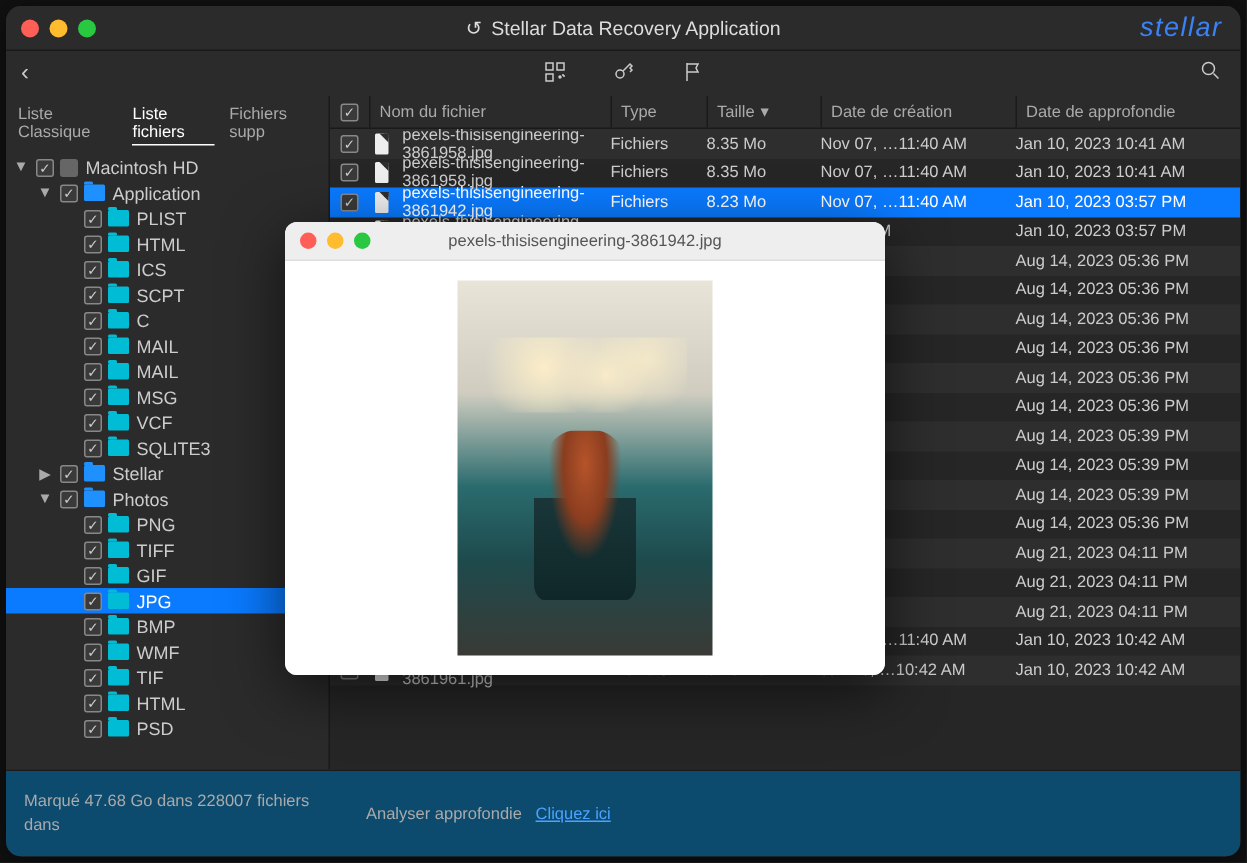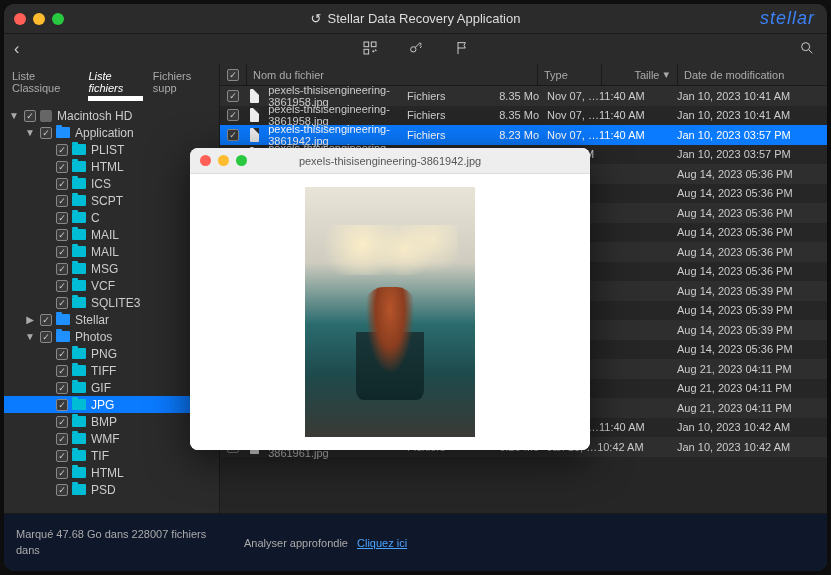--- a/index.html
+++ b/index.html
@@ -12,46 +12,46 @@
   .title-center { position:absolute; left:0; right:0; text-align:center; display:flex; justify-content:center; align-items:center; gap:6px; font-size:13px; color:#ddd; pointer-events:none;}
   .brand { position:absolute; right:12px; font-size:18px; color:#3b82f6; letter-spacing:1px; font-weight:300;font-style:italic;}
   .toolbar { height: 30px; display:flex; align-items:center; padding:0 10px; background:#2b2b2b; position:relative;}
   .back-arrow { color:#ccc; font-size:16px; cursor:pointer;}
   .tool-center { position:absolute; left:50%; transform:translateX(-50%); display:flex; gap:30px; align-items:center; color:#ccc;}
   .search-right { position:absolute; right:12px; color:#ccc; font-size:15px;}
   .main { flex:1; display:flex; overflow:hidden; }
   .sidebar { width: 216px; background:#2b2b2b; display:flex; flex-direction:column; border-right:1px solid #1a1a1a;}
   .side-tabs { display:flex; padding:4px 8px 2px; gap:10px; font-size:11px; color:#aaa;}
   .side-tab { padding:2px 0; cursor:pointer;}
-  .side-tab.active { color:#fff; border-bottom:5px solid #ffffff;font-style:italic;}
+  .side-tab.active { color:#fff; border-bottom:1px solid #ffffff;}
   .tree { flex:1; overflow:hidden; padding-top:4px;}
   .node { display:flex; align-items:center; height:17px; padding-right:4px; white-space:nowrap; cursor:pointer;}
   .node.selected { background:#0a7aff; color:#fff;}
   .disclosure { width:12px; text-align:center; color:#aaa; font-size:10px;}
   .chk { width:12px; height:12px; border:1px solid #888; border-radius:2px; margin:0 4px; display:flex; align-items:center; justify-content:center; font-size:9px; color:#ccc; background:#3a3a3a;}
   .folder-icon { width:14px; height:11px; background:#1e90ff; border-radius:1px; margin-right:5px; position:relative;}
   .folder-icon.cyan{background:#00bcd4}
   .folder-icon::before{content:"";position:absolute;top:-2px;left:0;width:6px;height:2px;background:inherit;border-radius:1px 1px 0 0;}
   .hd-icon { width:12px; height:12px; background:#666; border-radius:2px; margin-right:5px;}
   .content { flex:1; display:flex; flex-direction:column; background:#262626; overflow:hidden; position:relative;}
   .header-row { display:flex; background:#2b2b2b; border-bottom:1px solid #1a1a1a; height:22px; align-items:center; font-size:11px; color:#aaa;}
   .col-chk{width:26px; display:flex; justify-content:center;}
   .col-name{flex:1; padding-left:4px; display:flex; align-items:center; gap:4px;}
   .col-type{width:64px;}
-  .col-size{width:76px; text-align:right; padding-right:8px; display:flex; align-items:center; justify-content:flex-end; gap:4px;}
+  .col-size{width:76px; text-align:right; padding-right:8px; display:flex; align-items:center; gap:4px;}
   .col-cdate{width:130px;}
   .col-mdate{width:150px;}
   .hdr-cell{border-left:1px solid #1a1a1a; padding-left:6px; height:100%; display:flex; align-items:center;}
   .rows { flex:1; overflow:hidden;}
   .row { display:flex; height:19.5px; align-items:center; font-size:11px; color:#ccc;}
   .row:nth-child(odd){background:#2e2e2e;}
   .row.selected { background:#0a7aff; color:#fff;}
   .file-icon { width:12px; height:14px; background:#eee; border-radius:1px; margin-right:5px; position:relative;}
   .file-icon::after{content:"";position:absolute;right:0;top:0;border:3px solid transparent; border-top-color:#2e2e2e; border-right-color:#2e2e2e;}
-  .footer { height:58px; background:#0f172a; border-top:1px solid #1a1a1a; display:flex; align-items:center; padding:0 12px; font-size:11px; color:#aaa; position:relative;}
+  .footer { height:58px; background:#0c4a6e; border-top:1px solid #1a1a1a; display:flex; align-items:center; padding:0 12px; font-size:11px; color:#aaa; position:relative;}
   .footer-left{width:200px; line-height:1.4;}
   .footer-center{position:absolute; left:240px;}
   .link{color:#4aa3ff; text-decoration:underline; margin-left:6px; cursor:pointer;}
   .save-btn { position:absolute; left:50%; transform:translateX(-50%); width:54px; height:54px; border-radius:50%; background:#1b1b1b; border:3px solid #4aa3ff; display:flex; align-items:center; justify-content:center; color:#fff; font-size:12px; cursor:pointer; box-shadow:0 0 10px rgba(74,163,255,0.3);}
   
   .preview { position:absolute; left:190px; top:148px; width:400px; height:302px; background:#f0f0f0; border-radius:8px; box-shadow:0 10px 40px rgba(0,0,0,0.6); display:flex; flex-direction:column; overflow:hidden;}
   .preview-title { height:26px; background:#eee; display:flex; align-items:center; padding:0 10px; position:relative; border-bottom:1px solid #ddd;}
   .pv-traffic{display:flex; gap:7px;}
   .pv-tl{width:11px;height:11px;border-radius:50%;}
   .pv-title-text{position:absolute; left:0; right:0; text-align:center; font-size:11px; color:#555; pointer-events:none;}
@@ -237,21 +237,22 @@
       <div class="header-row">
         <div class="col-chk">
             <span class="chk">✓</span>
           </div>
         <div class="col-name hdr-cell">Nom du fichier</div>
         <div class="col-type hdr-cell">Type</div>
         <div class="col-size hdr-cell">
             <span>Taille</span>
             <span>▾</span>
           </div>
-        <div class="col-mdate hdr-cell">Date de modification</div>
+        <div class="col-cdate hdr-cell">Date de création</div>
+        <div class="col-mdate hdr-cell">Date de approfondie</div>
       </div>
       <div class="rows" id="rows">
           <div class="row">
             <div class="col-chk">
               <span class="chk">✓</span>
             </div>
             <div class="col-name">
               <span class="file-icon"></span>
               <span>pexels-thisisengineering-3861958.jpg</span>
             </div>

